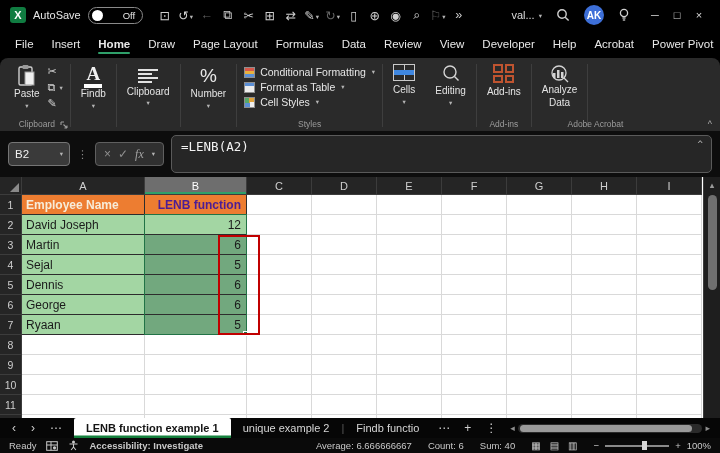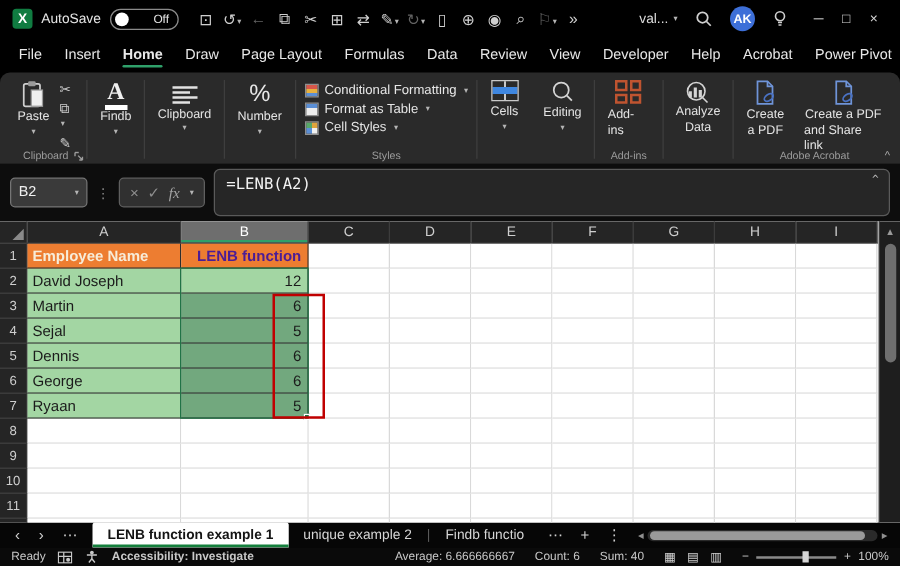--- a/index.html
+++ b/index.html
@@ -296,40 +296,20 @@
             <rect x="12" y="8" width="2.5" height="6" fill="#d4d4d4"></rect>
             <circle cx="10" cy="9" r="7" fill="none" stroke="#d4d4d4" stroke-width="1.3"></circle>
             <line x1="15" y1="14" x2="19" y2="18" stroke="#d4d4d4" stroke-width="1.3"></line>
           </svg>
         <span>Analyze</span>
         <span>Data</span>
       </div>
     </div>
     <div class="rdiv"></div>
     <div class="rgroup">
-      <div style="display:flex;gap:10px">
-        <div class="bigbtn">
-          <svg width="20" height="22" viewBox="0 0 20 22">
-              <path d="M4 1 h8 l4 4 v14 h-12 z" fill="none" stroke="#6f94d8" stroke-width="1.4"></path>
-              <path d="M12 1 v4 h4" fill="none" stroke="#6f94d8" stroke-width="1.4"></path>
-              <ellipse cx="13" cy="14" rx="4" ry="2.4" transform="rotate(-35 13 14)" fill="none" stroke="#4a72c4" stroke-width="1.4"></ellipse>
-            </svg>
-          <span>Create</span>
-          <span>a PDF</span>
-        </div>
-        <div class="bigbtn">
-          <svg width="20" height="22" viewBox="0 0 20 22">
-              <path d="M4 1 h8 l4 4 v14 h-12 z" fill="none" stroke="#6f94d8" stroke-width="1.4"></path>
-              <path d="M12 1 v4 h4" fill="none" stroke="#6f94d8" stroke-width="1.4"></path>
-              <ellipse cx="13" cy="14" rx="4" ry="2.4" transform="rotate(-35 13 14)" fill="none" stroke="#4a72c4" stroke-width="1.4"></ellipse>
-            </svg>
-          <span>Create a PDF</span>
-          <span>and Share link</span>
-        </div>
-      </div>
       <span class="glabel">Adobe Acrobat</span>
     </div>
     <span style="position:absolute;right:8px;bottom:2px;color:#b0b0b0;font-size:9px">^</span>
   </div>
 
   <div class="fbar">
     <div class="namebox">
       <span>B2</span>
       <span class="caret">▾</span>
     </div>

